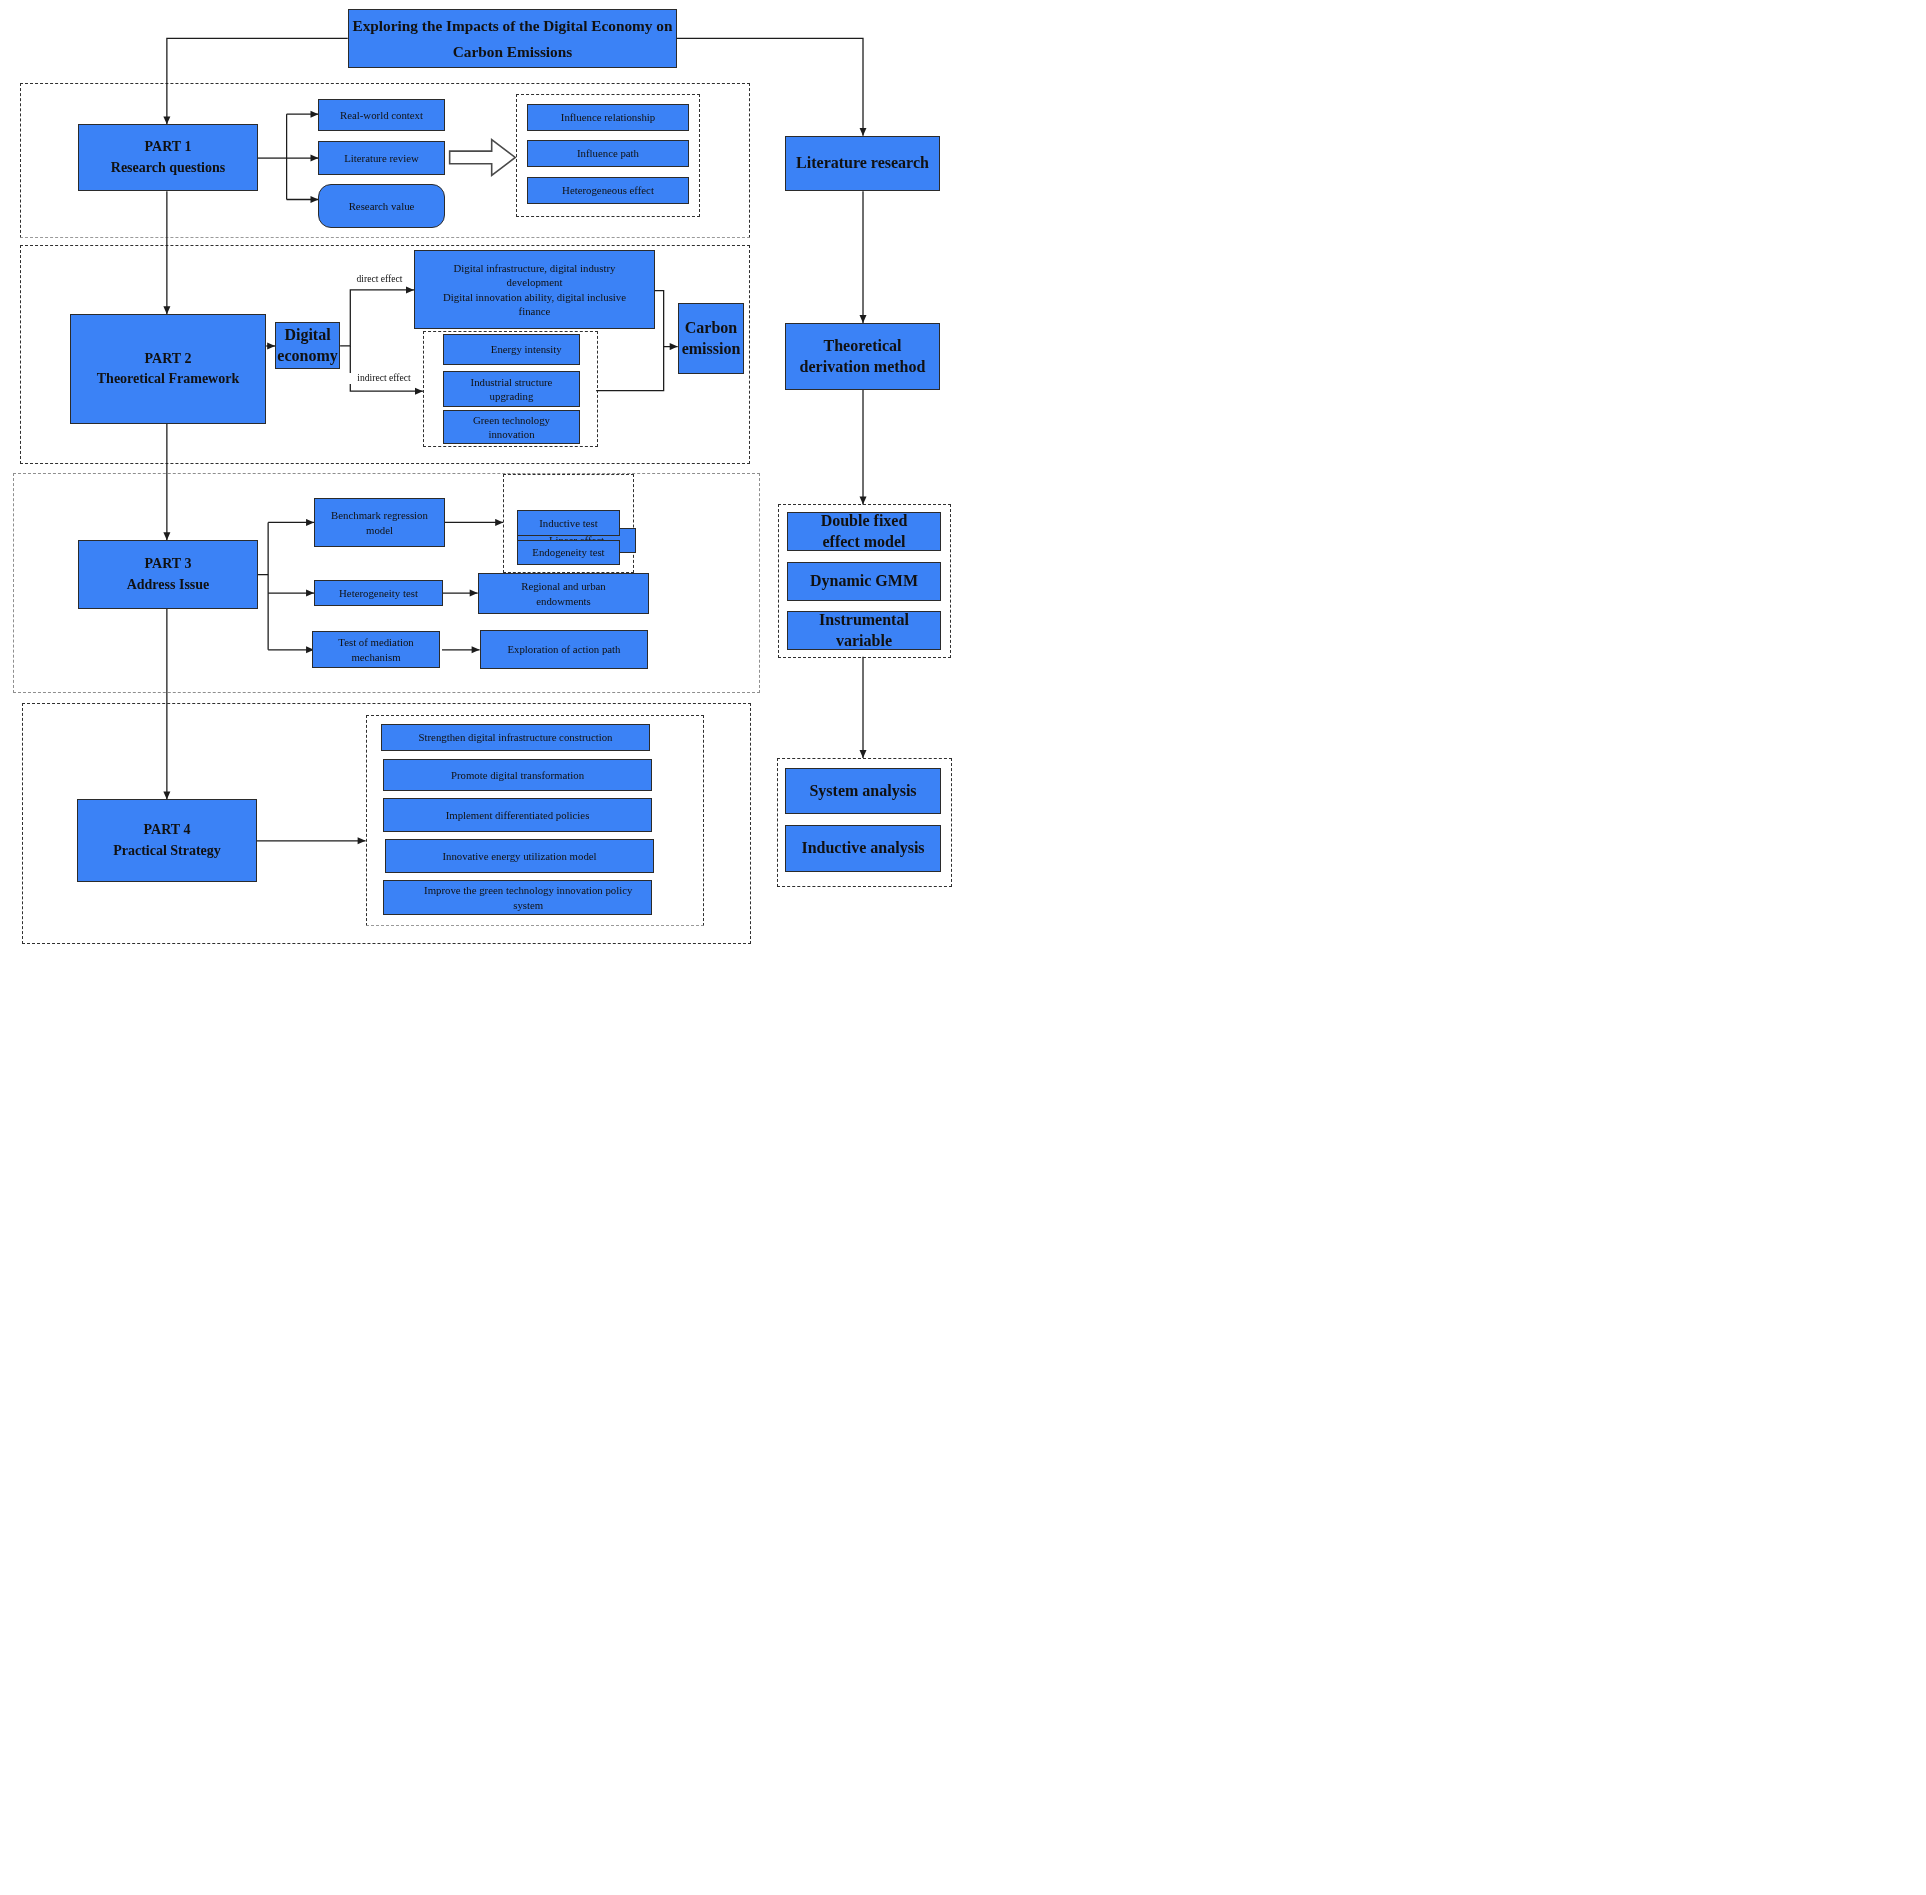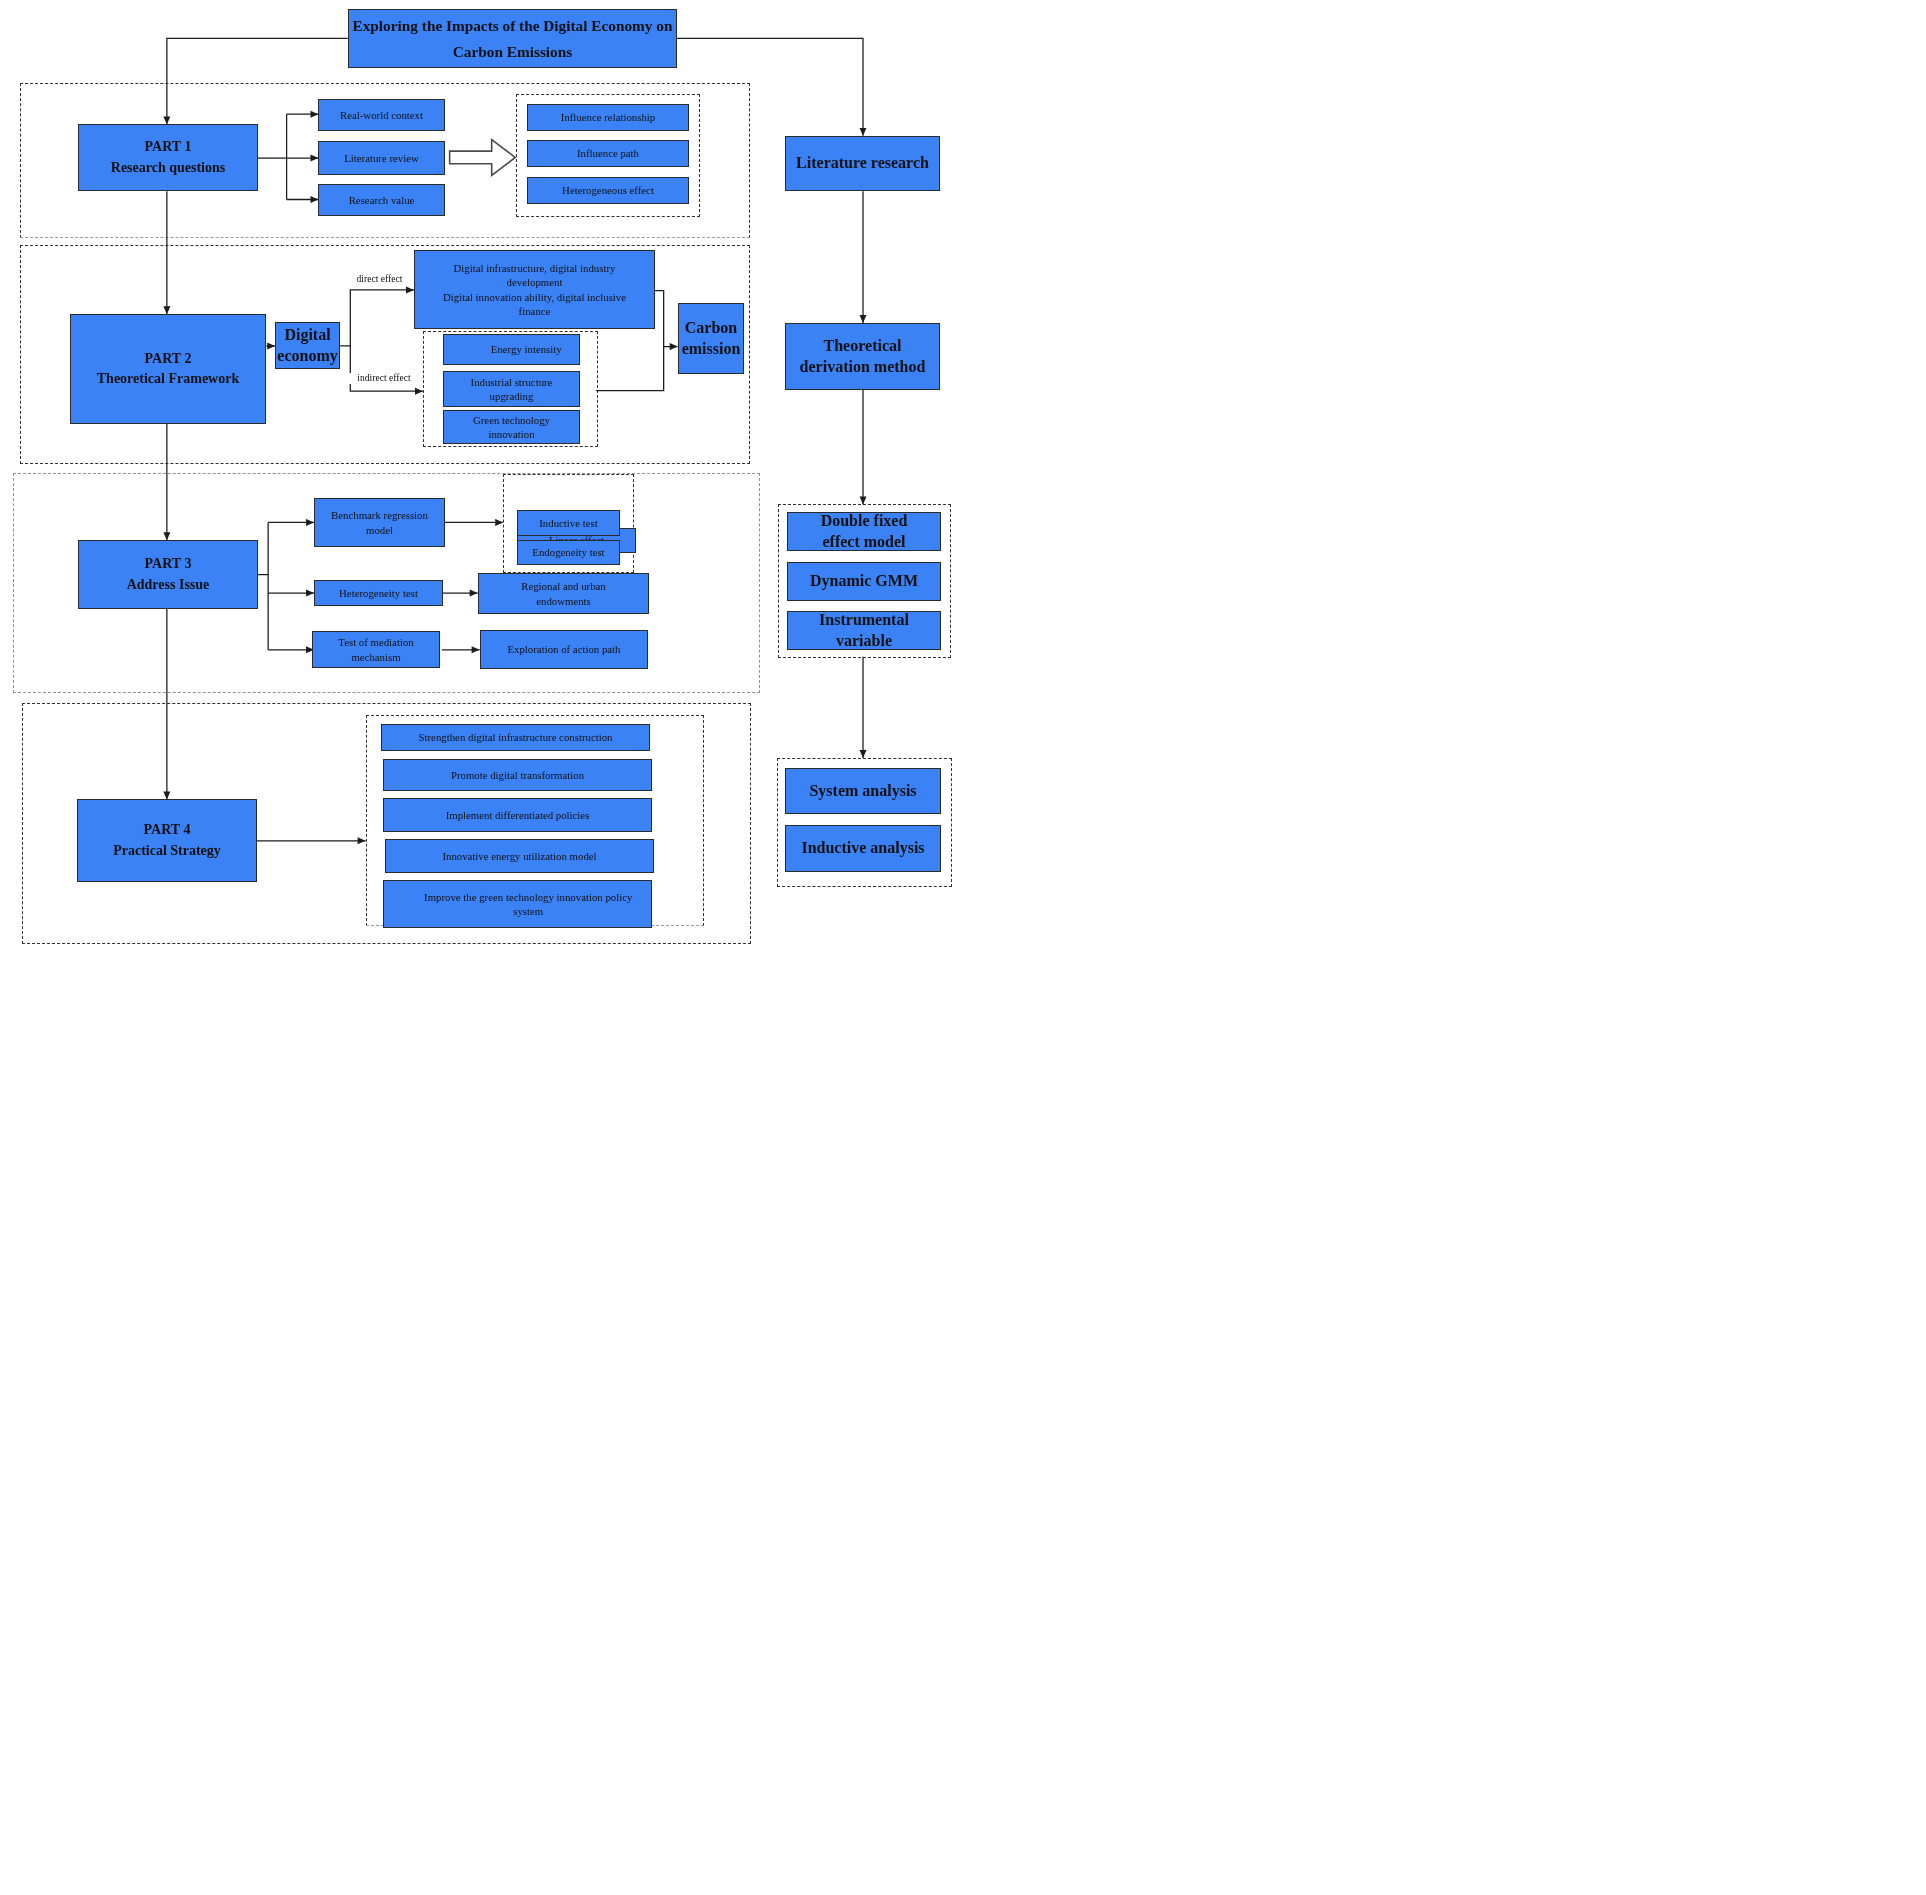--- a/index.html
+++ b/index.html
@@ -101,21 +101,21 @@
       <span style="display:block;">PART 1</span>
       <span style="display:block;">Research questions</span>
     </span>
   </div>
   <div class="box" style="left:318px;top:99px;width:127px;height:32px;">
     <span class="inner">Real-world context</span>
   </div>
   <div class="box" style="left:318px;top:141px;width:127px;height:34px;">
     <span class="inner">Literature review</span>
   </div>
-  <div class="box" style="left:318px;top:184px;width:127px;height:32px;">
+  <div class="box" style="left:318px;top:184px;width:127px;height:44px;border-radius:13px;">
     <span class="inner">Research value</span>
   </div>
   <div class="box" style="left:527px;top:104px;width:162px;height:27px;">
     <span class="inner">Influence relationship</span>
   </div>
   <div class="box" style="left:527px;top:140px;width:162px;height:27px;">
     <span class="inner">Influence path</span>
   </div>
   <div class="box" style="left:527px;top:177px;width:162px;height:27px;">
     <span class="inner">Heterogeneous effect</span>
@@ -193,21 +193,21 @@
   </div>
   <div class="box" style="left:383px;top:759px;width:269px;height:32px;">
     <span class="inner">Promote digital transformation</span>
   </div>
   <div class="box" style="left:383px;top:798px;width:269px;height:34px;">
     <span class="inner">Implement differentiated policies</span>
   </div>
   <div class="box" style="left:385px;top:839px;width:269px;height:34px;">
     <span class="inner">Innovative energy utilization model</span>
   </div>
-  <div class="box" style="left:383px;top:880px;width:269px;height:48px;padding-left:24px;">
+  <div class="box" style="left:383px;top:880px;width:269px;height:35px;padding-left:24px;">
     <span class="inner" style="max-width:229px;display:inline-block;">Improve the green technology innovation policy system</span>
   </div>
 
   <div class="box rt" style="left:785px;top:136px;width:155px;height:55px;">
     <span class="inner">Literature research</span>
   </div>
   <div class="box rt" style="left:785px;top:323px;width:155px;height:67px;">
     <span class="inner" style="max-width:127px;display:inline-block;">Theoretical derivation method</span>
   </div>
   <div class="box rt" style="left:787px;top:512px;width:154px;height:39px;">

